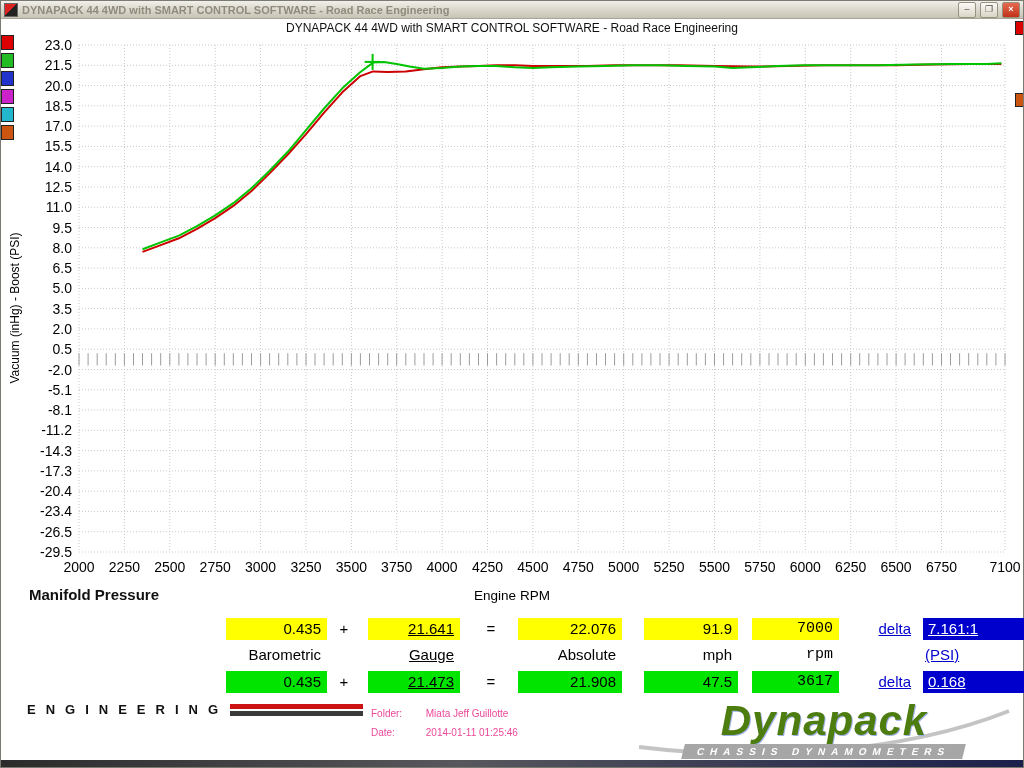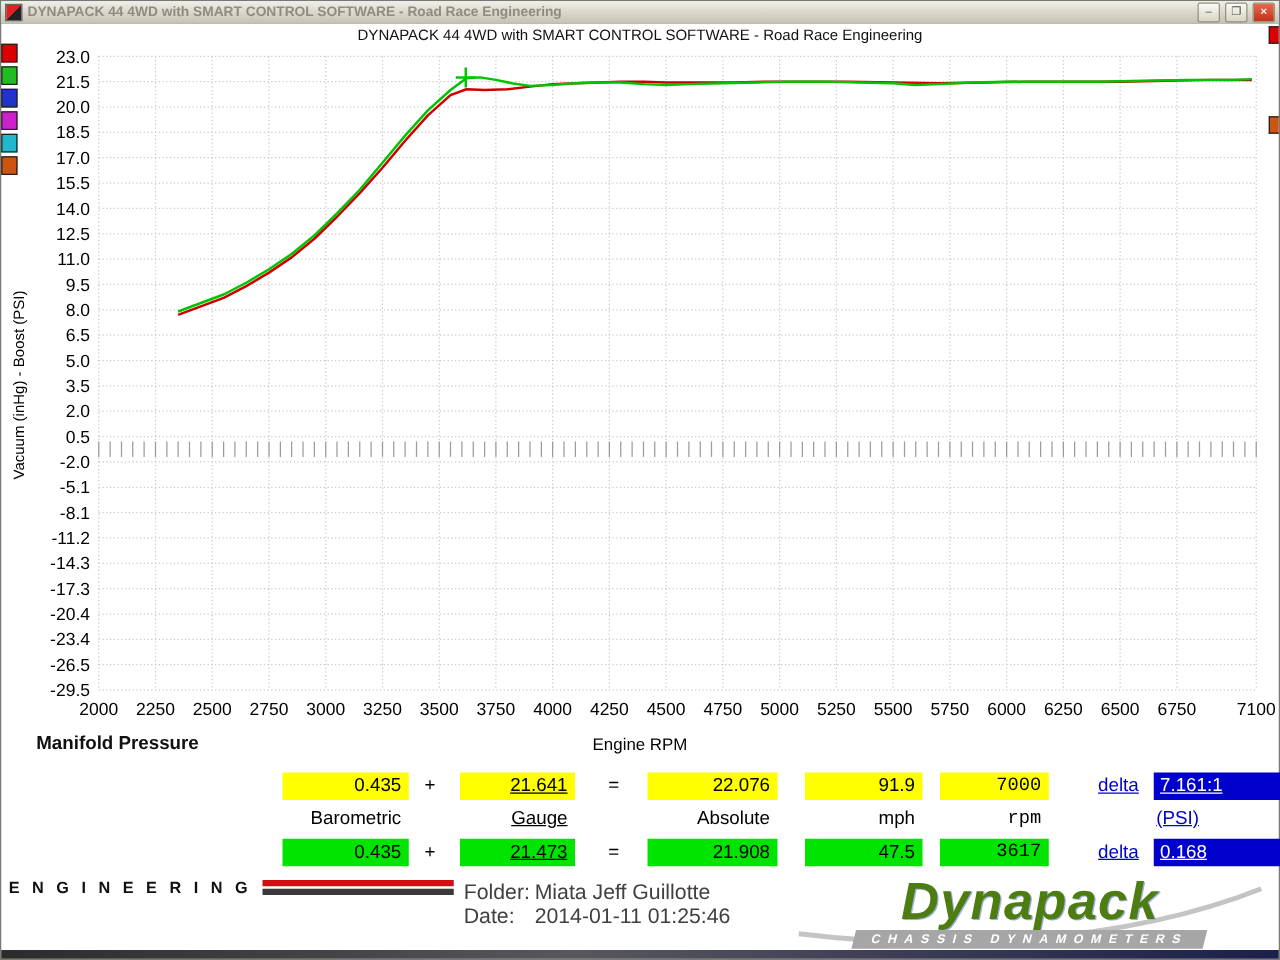--- a/index.html
+++ b/index.html
@@ -58,27 +58,27 @@
   .psi-unit{text-align:left;padding-left:2px;}
 
   
   .rr-logo{position:absolute;left:6px;top:699px;width:356px;}
   .rr-top{display:flex;align-items:center;height:46px;}
   .rr-word{font-size:48px;font-weight:bold;color:#161616;line-height:44px;
     letter-spacing:-1px;transform:scaleY(1.04);}
   .rr-slashes{display:flex;gap:5px;margin:2px 8px 0 8px;transform:skewX(-24deg);}
   .rr-slashes i{display:block;width:9px;height:40px;}
   .rr-s1,.rr-s2{background:#cc1212;} .rr-s3{background:#8a8a8a;}
-  .rr-bottom{display:flex;align-items:center;margin-top:2px;}
+  .rr-bottom{display:flex;align-items:center;margin-top:2px;margin-left:20px;}
   .rr-eng{font-size:13px;font-weight:bold;letter-spacing:10px;color:#111;white-space:nowrap;}
   .rr-stripes{flex:1;display:flex;flex-direction:column;gap:2px;margin-left:2px;}
   .rr-stripes i{display:block;height:5px;}
   .rr-st1{background:#cc1212;} .rr-st2{background:#3a3a3a;}
 
-  .run-info{position:absolute;left:370px;top:703px;font-size:17px;line-height:19px;color:#404040;}
+  .run-info{position:absolute;left:370px;top:703px;font-size:10px;line-height:19px;color:#ec4899;}
   .ri-label{display:inline-block;width:52px;}
 
   .dp-logo{position:absolute;right:8px;top:700px;width:382px;height:58px;text-align:center;}
   .dp-swoosh{position:absolute;inset:0;width:100%;height:100%;}
   .dp-name{position:relative;font-size:42px;font-weight:bold;font-style:italic;
     color:#4d7c0f;line-height:40px;letter-spacing:1px;
     text-shadow:1px 1px 0 #9fb0e6;}
   .dp-sub{position:relative;display:inline-block;margin-top:-4px;background:#a6a6a6;
     color:#fff;font-size:10px;font-weight:bold;letter-spacing:6px;padding:2px 14px;
     transform:skewX(-14deg);white-space:nowrap;}

